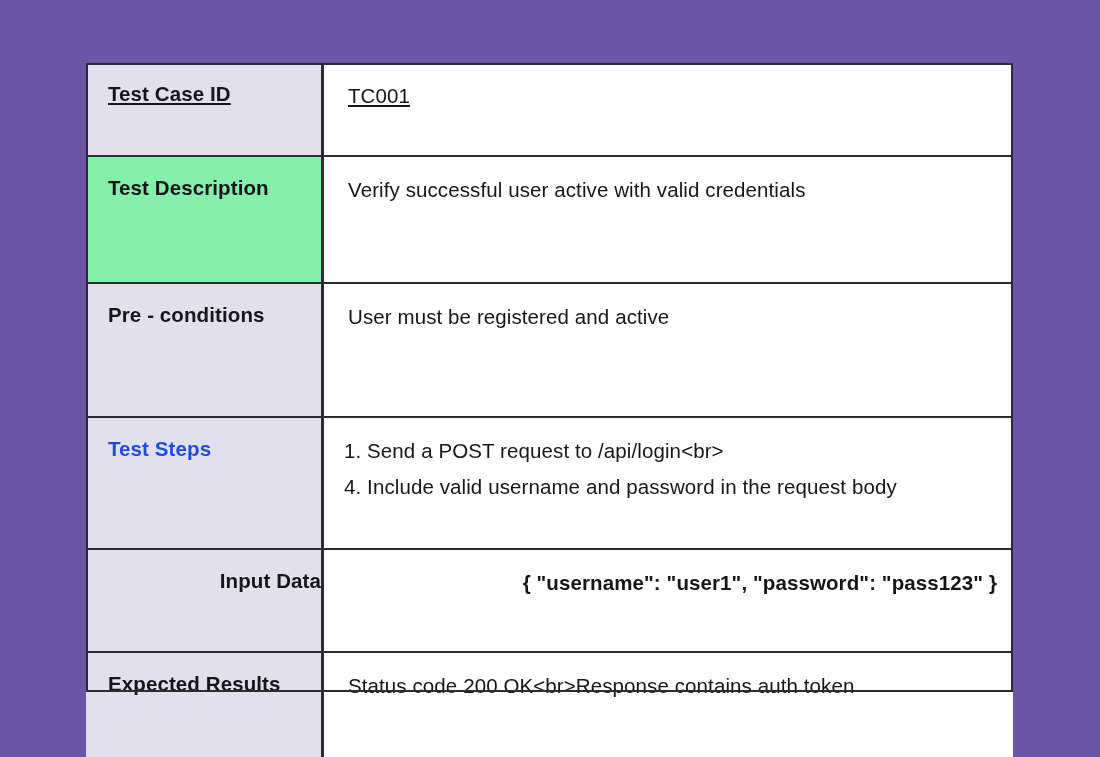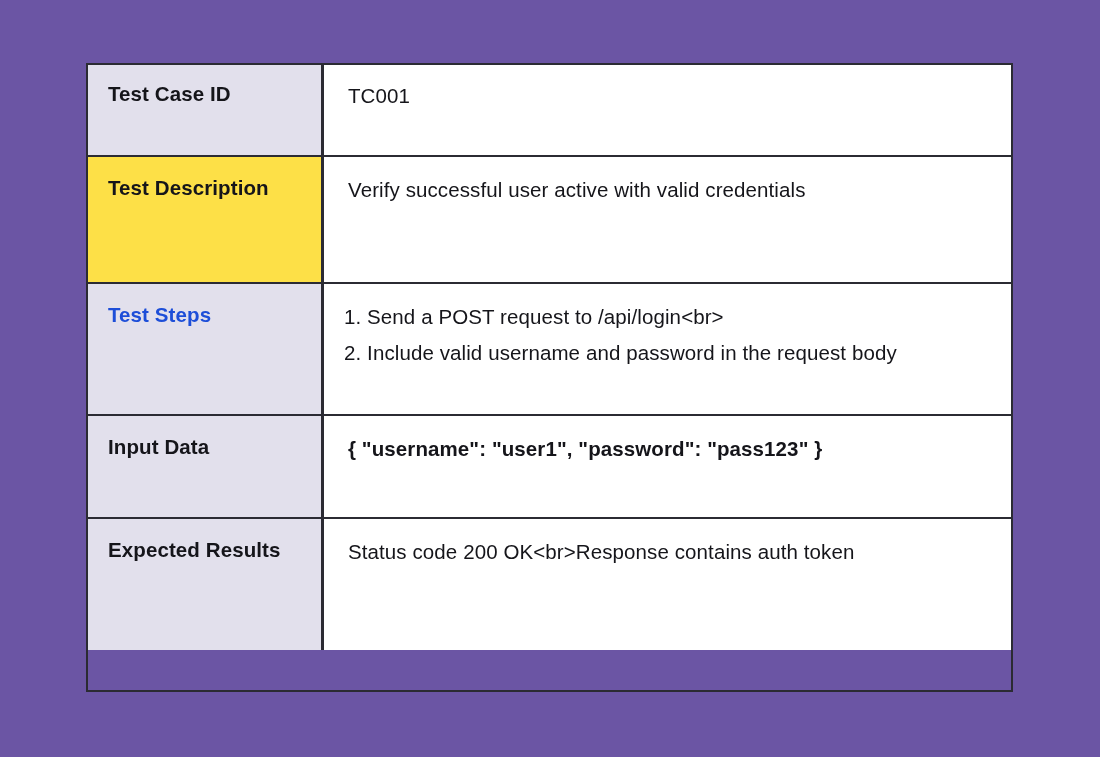--- a/index.html
+++ b/index.html
@@ -58,21 +58,21 @@
     letter-spacing: 0.1px;
     border-radius: 18px;
   }
   td.value-cell.bold-value {
     font-weight: bold;
   }
   .value-line + .value-line {
     margin-top: 5px;
   }
   
-  tr.row-id td { height: 61px; }
+  tr.row-id td { height: 61px; text-decoration: underline; }
   tr.row-desc td { height: 94px; }
   tr.row-pre td { height: 101px; }
   tr.row-steps td { height: 99px; }
   tr.row-input td { height: 70px; }
   tr.row-expected td { height: 100px; }
   
   .frame {
     position: absolute;
     left: 86px;
     top: 63px;
@@ -92,36 +92,42 @@
     <tbody>
 
       <tr class="row-id" style="border-bottom-color: rgb(43, 43, 51);">
         <td class="label-cell" style="background: rgb(226, 224, 236); color: rgb(21, 21, 26); border-right-color: rgb(43, 43, 51);">Test Case ID</td>
         <td class="value-cell" style="background: rgb(255, 255, 255); color: rgb(21, 21, 26);">
           <div class="value-line">TC001</div>
         </td>
       </tr>
 
       <tr class="row-desc" style="border-bottom-color: rgb(43, 43, 51);">
-        <td class="label-cell" style="background: #fde047; color: rgb(21, 21, 26); border-right-color: rgb(43, 43, 51);">Test Description</td>
+        <td class="label-cell" style="background: #86efac; color: rgb(21, 21, 26); border-right-color: rgb(43, 43, 51);">Test Description</td>
         <td class="value-cell" style="background: rgb(255, 255, 255); color: rgb(21, 21, 26);">
           <div class="value-line">Verify successful user active with valid credentials</div>
         </td>
       </tr>
 
+      <tr class="row-pre" style="border-bottom-color: rgb(43, 43, 51);">
+        <td class="label-cell" style="background: rgb(226, 224, 236); color: rgb(21, 21, 26); border-right-color: rgb(43, 43, 51);">Pre - conditions</td>
+        <td class="value-cell" style="background: rgb(255, 255, 255); color: rgb(21, 21, 26);">
+          <div class="value-line">User must be registered and active</div>
+        </td>
+      </tr>
 
       <tr class="row-steps" style="border-bottom-color: rgb(43, 43, 51);">
         <td class="label-cell" style="background: rgb(226, 224, 236); color: #1d4ed8; border-right-color: rgb(43, 43, 51);">Test Steps</td>
         <td class="value-cell" style="background: rgb(255, 255, 255); color: rgb(21, 21, 26); padding-left: 20px;">
           <div class="value-line">1. Send a POST request to /api/login&lt;br&gt;</div>
-          <div class="value-line">2. Include valid username and password in the request body</div>
+          <div class="value-line">4. Include valid username and password in the request body</div>
         </td>
       </tr>
 
-      <tr class="row-input" style="border-bottom-color: rgb(43, 43, 51);">
+      <tr class="row-input" style="border-bottom-color: rgb(43, 43, 51); text-align: right;">
         <td class="label-cell" style="background: rgb(226, 224, 236); color: rgb(21, 21, 26); border-right-color: rgb(43, 43, 51);">Input Data</td>
         <td class="value-cell bold-value" style="background: rgb(255, 255, 255); color: rgb(21, 21, 26);">
           <div class="value-line">{ "username": "user1", "password": "pass123" }</div>
         </td>
       </tr>
 
       <tr class="row-expected" style="border-bottom-color: rgb(43, 43, 51);">
         <td class="label-cell" style="background: rgb(226, 224, 236); color: rgb(21, 21, 26); border-right-color: rgb(43, 43, 51);">Expected Results</td>
         <td class="value-cell" style="background: rgb(255, 255, 255); color: rgb(21, 21, 26);">
           <div class="value-line">Status code 200 OK&lt;br&gt;Response contains auth token</div>

